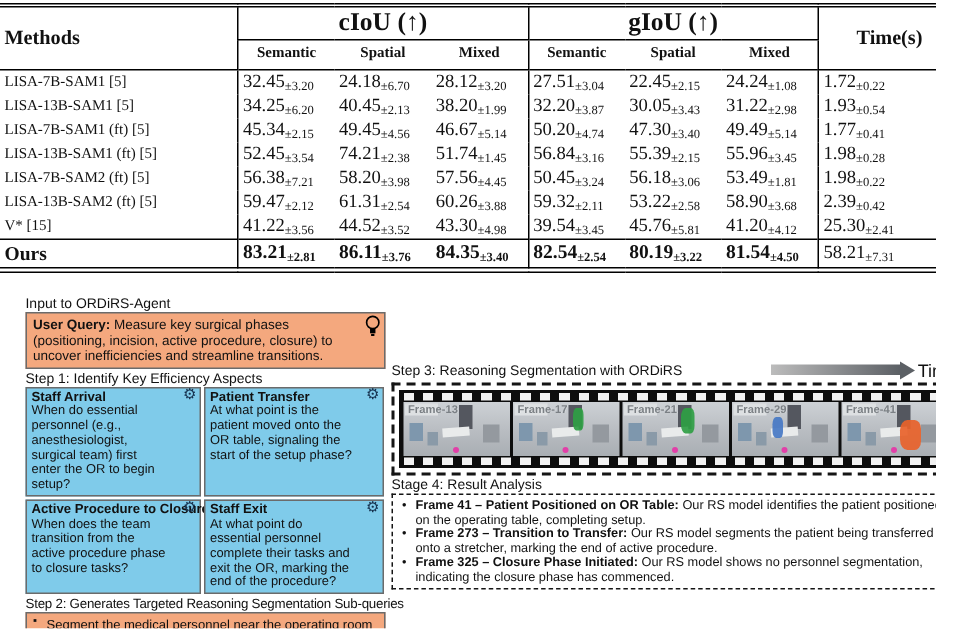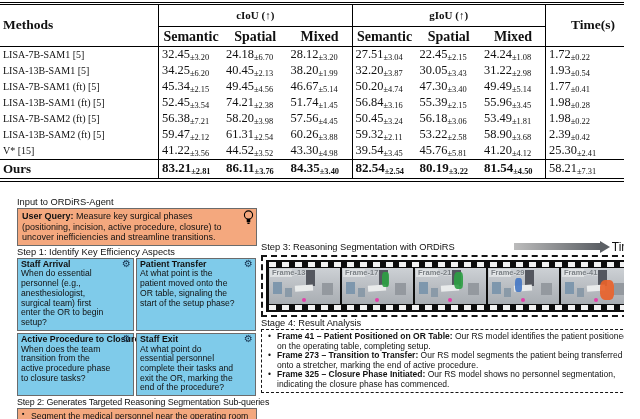--- a/index.html
+++ b/index.html
@@ -5,23 +5,23 @@
   html,body{margin:0;padding:0;background:#fff;}
   .page{position:relative;width:624px;height:419px;background:#fff;overflow:hidden;
         font-family:"Liberation Sans","DejaVu Sans",sans-serif;color:#111;}
 
   
   table.results{position:absolute;top:2px;left:0;width:640px;border-collapse:collapse;
     font-family:"Liberation Serif","DejaVu Serif",serif;
     border-top:3px double #000;border-bottom:4px double #000;table-layout:fixed;}
   table.results th,table.results td{padding:0 3px;line-height:1.08;overflow:hidden;white-space:nowrap;}
   th.h-methods{width:152px;text-align:left;font-size:13.5px;font-weight:bold;}
-  th.h-group{font-size:11px;font-weight:bold;text-align:center;height:21px;}
+  th.h-group{font-size:17px;font-weight:bold;text-align:center;height:21px;}
   th.h-time{width:88px;font-size:13.5px;font-weight:bold;text-align:center;}
-  th.h-sub{font-size:14px;font-weight:bold;text-align:center;height:19px;width:65px;}
+  th.h-sub{font-size:10px;font-weight:bold;text-align:center;height:19px;width:65px;}
   thead th{border-bottom:1px solid #000;}
   td.method{font-size:10px;text-align:left;height:16px;}
   td.val{font-size:12.4px;height:16px;}
   span.err{font-size:8.4px;vertical-align:-2px;}
   .col-sep{border-left:1px solid #000;}
   tr.ours td{border-top:1px solid #000;font-weight:bold;height:18px;font-size:13px;}
   tr.ours td.time-col{font-weight:normal;font-size:12.4px;}
 
   
   .fig{position:absolute;left:17px;top:196px;width:621px;display:flex;gap:4px;}

